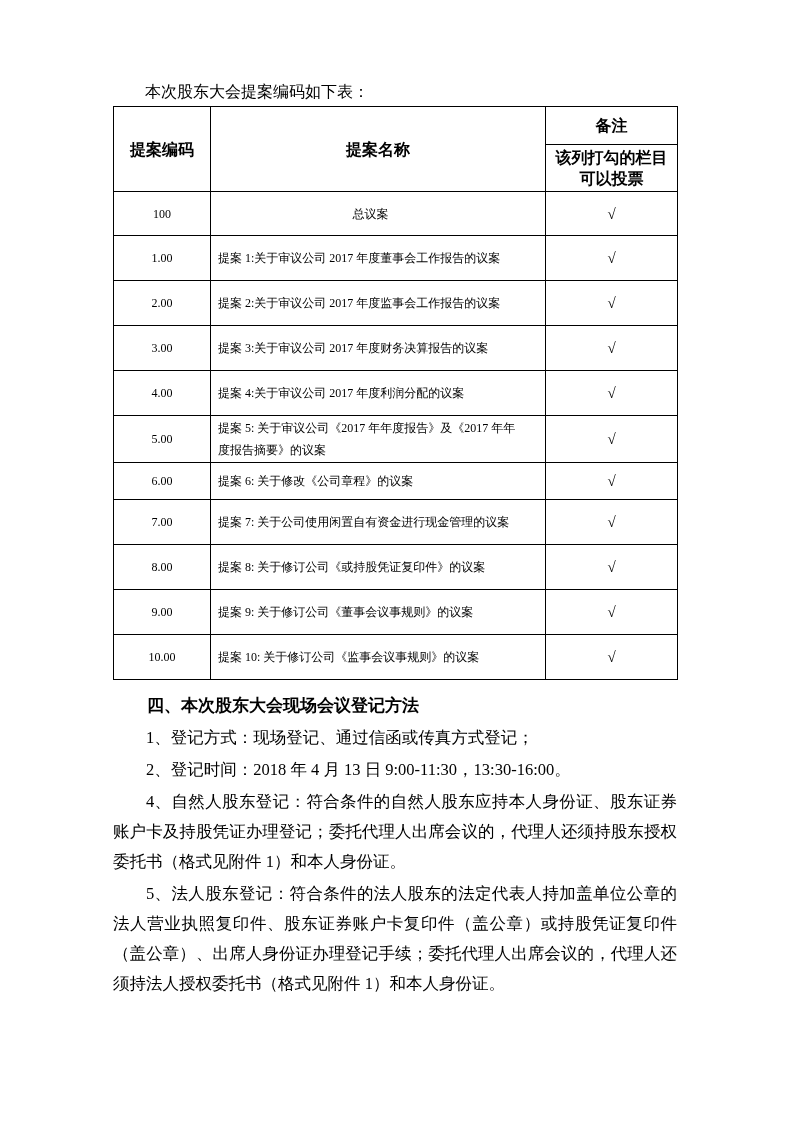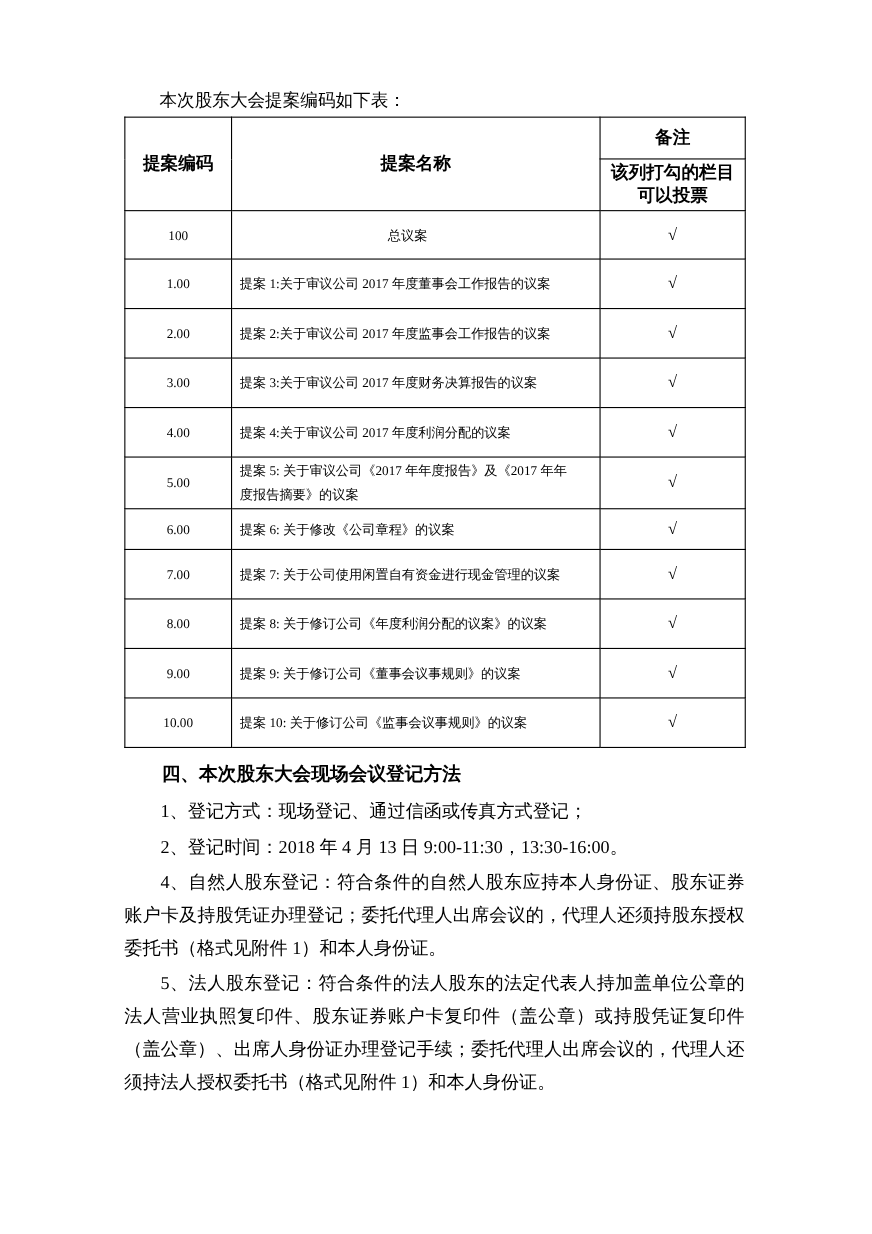--- a/index.html
+++ b/index.html
@@ -55,21 +55,21 @@
     padding: 1px 4px;
   }
   td.code   { text-align: center; }
   td.name   { text-align: left; padding-left: 7px; padding-right: 22px; }
   td.name.center { text-align: center; }
   td.remark { text-align: center; font-size: 15px; }
   tr.h44 { height: 44px; }
   tr.h45 { height: 45px; }
   tr.h37 { height: 37px; }
   .section-heading {
-    font-family: Liberation Mono, monospace;
+    font-family: Liberation Sans, sans-serif;
     font-weight: bold;
     font-size: 17px;
     line-height: 30px;
     text-indent: 2em;
     margin-top: 11px;
   }
   .para {
     font-size: 16.5px;
     line-height: 30px;
     text-indent: 2em;
@@ -136,21 +136,21 @@
         <td class="name">提案 6: 关于修改《公司章程》的议案</td>
         <td class="remark">√</td>
       </tr>
       <tr class="h45">
         <td class="code">7.00</td>
         <td class="name">提案 7: 关于公司使用闲置自有资金进行现金管理的议案</td>
         <td class="remark">√</td>
       </tr>
       <tr class="h45">
         <td class="code">8.00</td>
-        <td class="name">提案 8: 关于修订公司《年度利润分配的议案》的议案</td>
+        <td class="name">提案 8: 关于修订公司《或持股凭证复印件》的议案</td>
         <td class="remark">√</td>
       </tr>
       <tr class="h45">
         <td class="code">9.00</td>
         <td class="name">提案 9: 关于修订公司《董事会议事规则》的议案</td>
         <td class="remark">√</td>
       </tr>
       <tr class="h45">
         <td class="code">10.00</td>
         <td class="name">提案 10: 关于修订公司《监事会议事规则》的议案</td>

